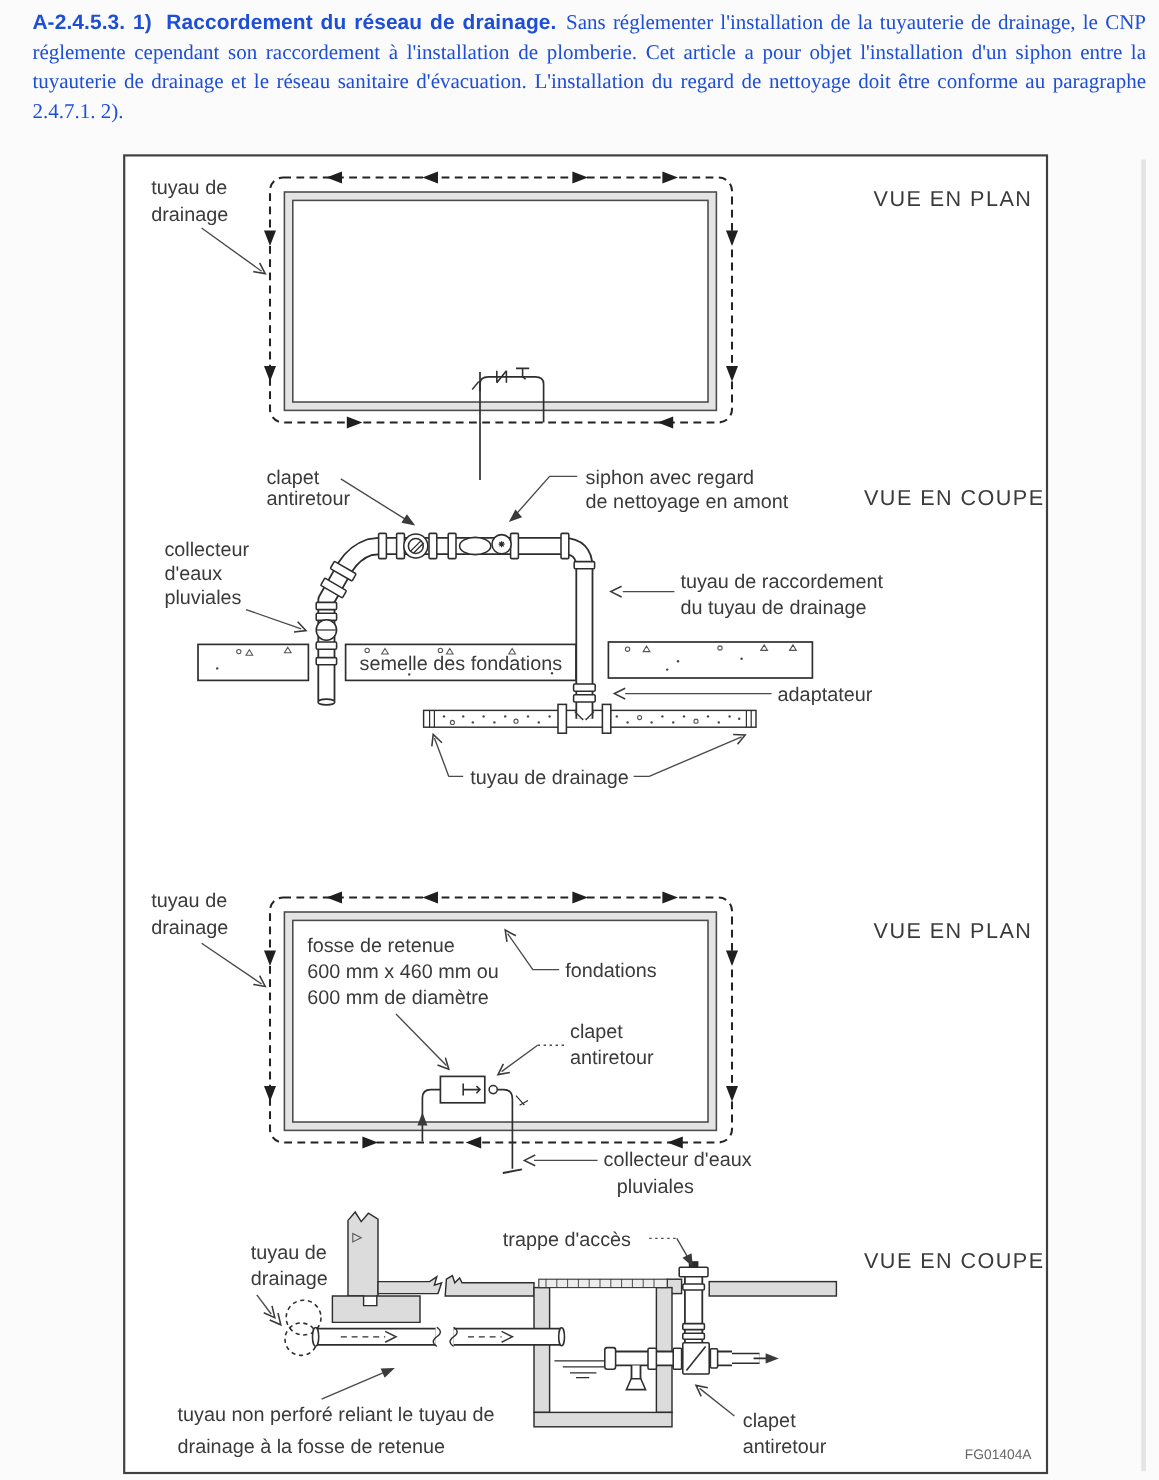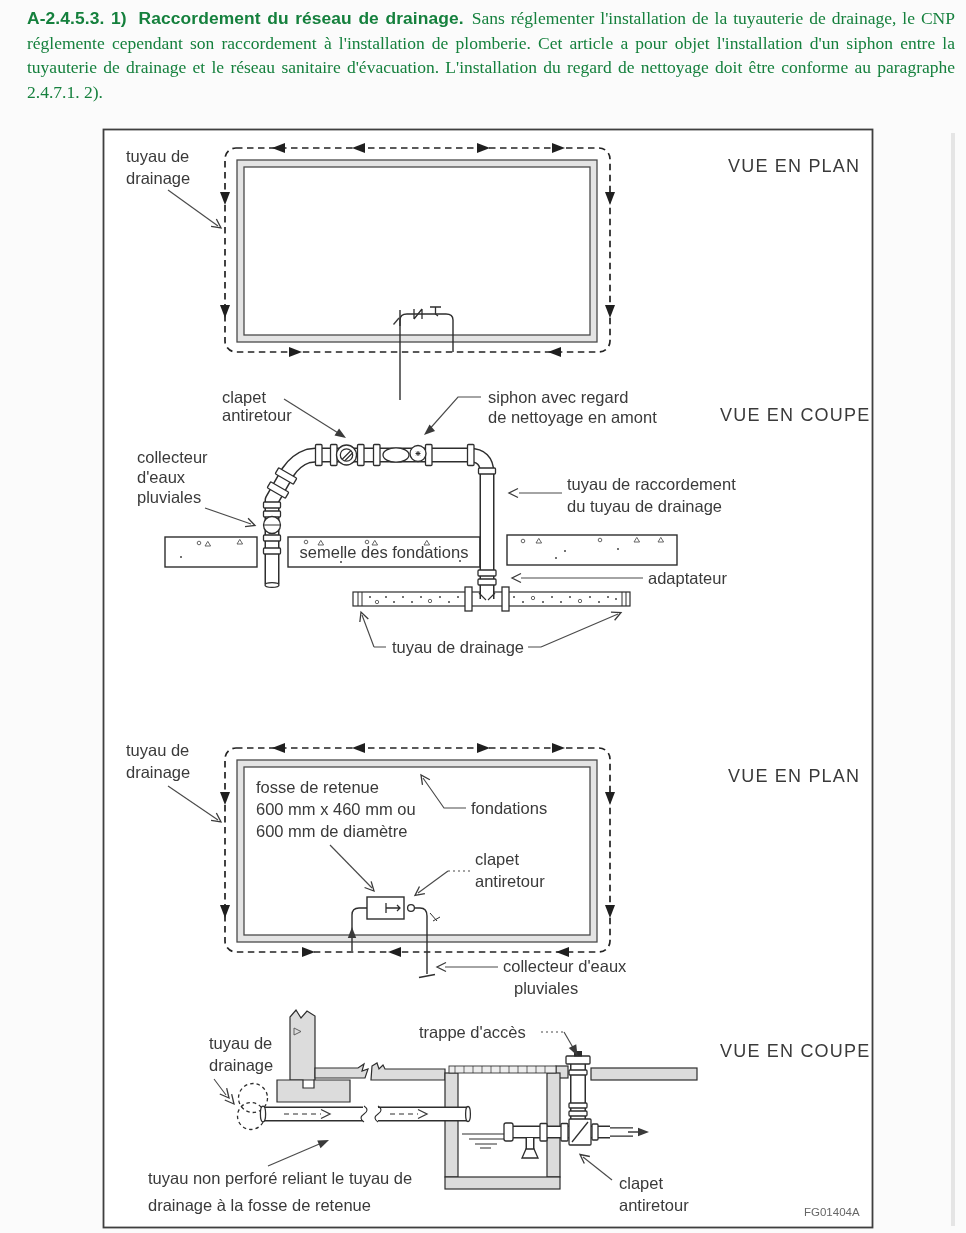--- a/index.html
+++ b/index.html
@@ -1,20 +1,20 @@
 <!DOCTYPE html>
 <html><head>
 <meta charset="utf-8">
 <style>
   html,body{margin:0;padding:0;background:#fbfbfb;}
   .page{position:relative;width:966px;height:1233px;background:#fbfbfb;overflow:hidden;
         font-family:"Liberation Sans",sans-serif;}
   .clause{position:absolute;left:27px;top:6px;width:928px;
           font-family:"Liberation Serif",serif;font-size:17.5px;line-height:24.6px;
-          color:#15803d;text-align:justify;margin:0;}
+          color:#1d4ed8;text-align:justify;margin:0;}
   .clause .num,.clause .ttl{font-family:"Liberation Sans",sans-serif;font-weight:bold;
           font-size:17.4px;letter-spacing:.1px;}
   .clause .ttl{margin-right:2px;}
   .figwrap{position:absolute;left:0;top:0;}
   svg text{fill:#3a3a3a;font-family:"Liberation Sans",sans-serif;font-size:16.5px;}
   svg text.view{font-size:18px;letter-spacing:1.2px;}
   svg text.small{font-size:11.5px;fill:#666;}
   svg text.ctr{text-anchor:middle;}
   .ln{stroke:#2e2e2e;fill:none;}
   .lead{stroke:#4a4a4a;stroke-width:1.15;fill:none;}

